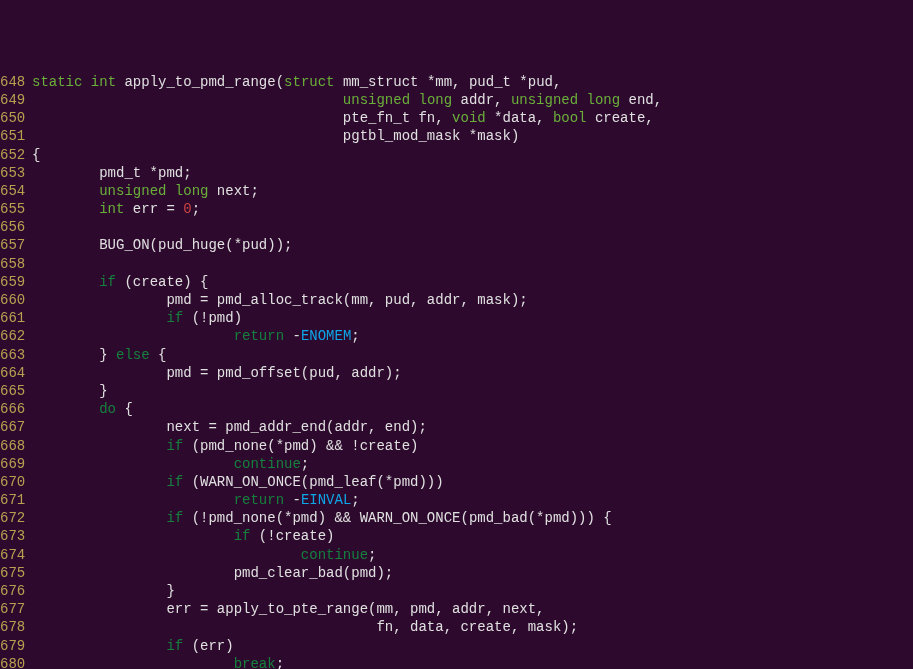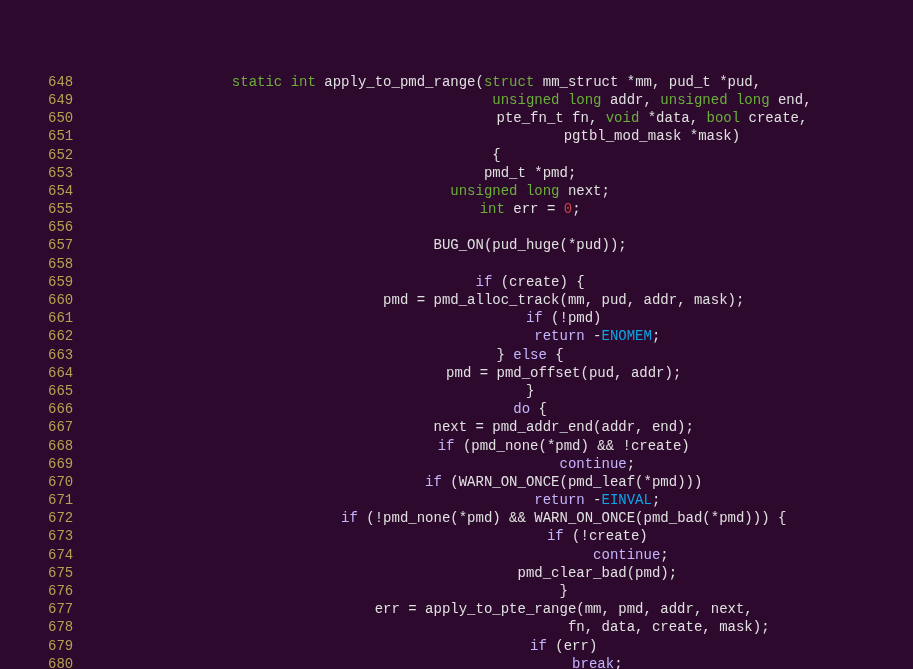--- a/index.html
+++ b/index.html
@@ -20,29 +20,27 @@
     .line {
       display: flex;
     }
     .lineno {
       color: #b8a050;
       width: 32px;
       text-align: center;
       padding-right: 8px;
       user-select: none;
       flex-shrink: 0;
-      margin-left: 48px;
     }
     .code {
       flex: 1;
-      text-align: center;
     }
     .kw { color: #6aaf3a; }
     .const { color: #0ea5e9; }
-    .ctrl { color: #c4b5fd; }
+    .ctrl { color: #15803d; }
     .num { color: #cc4444; }
     .ident { color: #e0e0e0; }
   </style>
 </head>
 <body>
 
 
 
 <div id="editor"><div class="line"><span class="lineno">648</span><span class="code"><span class="kw">static</span><span class="ident"> </span><span class="kw">int</span><span class="ident"> apply_to_pmd_range(</span><span class="kw">struct</span><span class="ident"> mm_struct *mm, pud_t *pud,</span></span></div><div class="line"><span class="lineno">649</span><span class="code"><span class="ident">                                     </span><span class="kw">unsigned</span><span class="ident"> </span><span class="kw">long</span><span class="ident"> addr, </span><span class="kw">unsigned</span><span class="ident"> </span><span class="kw">long</span><span class="ident"> end,</span></span></div><div class="line"><span class="lineno">650</span><span class="code"><span class="ident">                                     pte_fn_t fn, </span><span class="kw">void</span><span class="ident"> *data, </span><span class="kw">bool</span><span class="ident"> create,</span></span></div><div class="line"><span class="lineno">651</span><span class="code"><span class="ident">                                     pgtbl_mod_mask *mask)</span></span></div><div class="line"><span class="lineno">652</span><span class="code"><span class="ident">{</span></span></div><div class="line"><span class="lineno">653</span><span class="code"><span class="ident">        pmd_t *pmd;</span></span></div><div class="line"><span class="lineno">654</span><span class="code"><span class="ident">        </span><span class="kw">unsigned</span><span class="ident"> </span><span class="kw">long</span><span class="ident"> next;</span></span></div><div class="line"><span class="lineno">655</span><span class="code"><span class="ident">        </span><span class="kw">int</span><span class="ident"> err = </span><span class="num">0</span><span class="ident">;</span></span></div><div class="line"><span class="lineno">656</span><span class="code"><span class="ident"></span></span></div><div class="line"><span class="lineno">657</span><span class="code"><span class="ident">        BUG_ON(pud_huge(*pud));</span></span></div><div class="line"><span class="lineno">658</span><span class="code"><span class="ident"></span></span></div><div class="line"><span class="lineno">659</span><span class="code"><span class="ident">        </span><span class="ctrl">if</span><span class="ident"> (create) {</span></span></div><div class="line"><span class="lineno">660</span><span class="code"><span class="ident">                pmd = pmd_alloc_track(mm, pud, addr, mask);</span></span></div><div class="line"><span class="lineno">661</span><span class="code"><span class="ident">                </span><span class="ctrl">if</span><span class="ident"> (!pmd)</span></span></div><div class="line"><span class="lineno">662</span><span class="code"><span class="ident">                        </span><span class="ctrl">return</span><span class="ident"> -</span><span class="const">ENOMEM</span><span class="ident">;</span></span></div><div class="line"><span class="lineno">663</span><span class="code"><span class="ident">        } </span><span class="ctrl">else</span><span class="ident"> {</span></span></div><div class="line"><span class="lineno">664</span><span class="code"><span class="ident">                pmd = pmd_offset(pud, addr);</span></span></div><div class="line"><span class="lineno">665</span><span class="code"><span class="ident">        }</span></span></div><div class="line"><span class="lineno">666</span><span class="code"><span class="ident">        </span><span class="ctrl">do</span><span class="ident"> {</span></span></div><div class="line"><span class="lineno">667</span><span class="code"><span class="ident">                next = pmd_addr_end(addr, end);</span></span></div><div class="line"><span class="lineno">668</span><span class="code"><span class="ident">                </span><span class="ctrl">if</span><span class="ident"> (pmd_none(*pmd) &amp;&amp; !create)</span></span></div><div class="line"><span class="lineno">669</span><span class="code"><span class="ident">                        </span><span class="ctrl">continue</span><span class="ident">;</span></span></div><div class="line"><span class="lineno">670</span><span class="code"><span class="ident">                </span><span class="ctrl">if</span><span class="ident"> (WARN_ON_ONCE(pmd_leaf(*pmd)))</span></span></div><div class="line"><span class="lineno">671</span><span class="code"><span class="ident">                        </span><span class="ctrl">return</span><span class="ident"> -</span><span class="const">EINVAL</span><span class="ident">;</span></span></div><div class="line"><span class="lineno">672</span><span class="code"><span class="ident">                </span><span class="ctrl">if</span><span class="ident"> (!pmd_none(*pmd) &amp;&amp; WARN_ON_ONCE(pmd_bad(*pmd))) {</span></span></div><div class="line"><span class="lineno">673</span><span class="code"><span class="ident">                        </span><span class="ctrl">if</span><span class="ident"> (!create)</span></span></div><div class="line"><span class="lineno">674</span><span class="code"><span class="ident">                                </span><span class="ctrl">continue</span><span class="ident">;</span></span></div><div class="line"><span class="lineno">675</span><span class="code"><span class="ident">                        pmd_clear_bad(pmd);</span></span></div><div class="line"><span class="lineno">676</span><span class="code"><span class="ident">                }</span></span></div><div class="line"><span class="lineno">677</span><span class="code"><span class="ident">                err = apply_to_pte_range(mm, pmd, addr, next,</span></span></div><div class="line"><span class="lineno">678</span><span class="code"><span class="ident">                                         fn, data, create, mask);</span></span></div><div class="line"><span class="lineno">679</span><span class="code"><span class="ident">                </span><span class="ctrl">if</span><span class="ident"> (err)</span></span></div><div class="line"><span class="lineno">680</span><span class="code"><span class="ident">                        </span><span class="ctrl">break</span><span class="ident">;</span></span></div></div>
 

